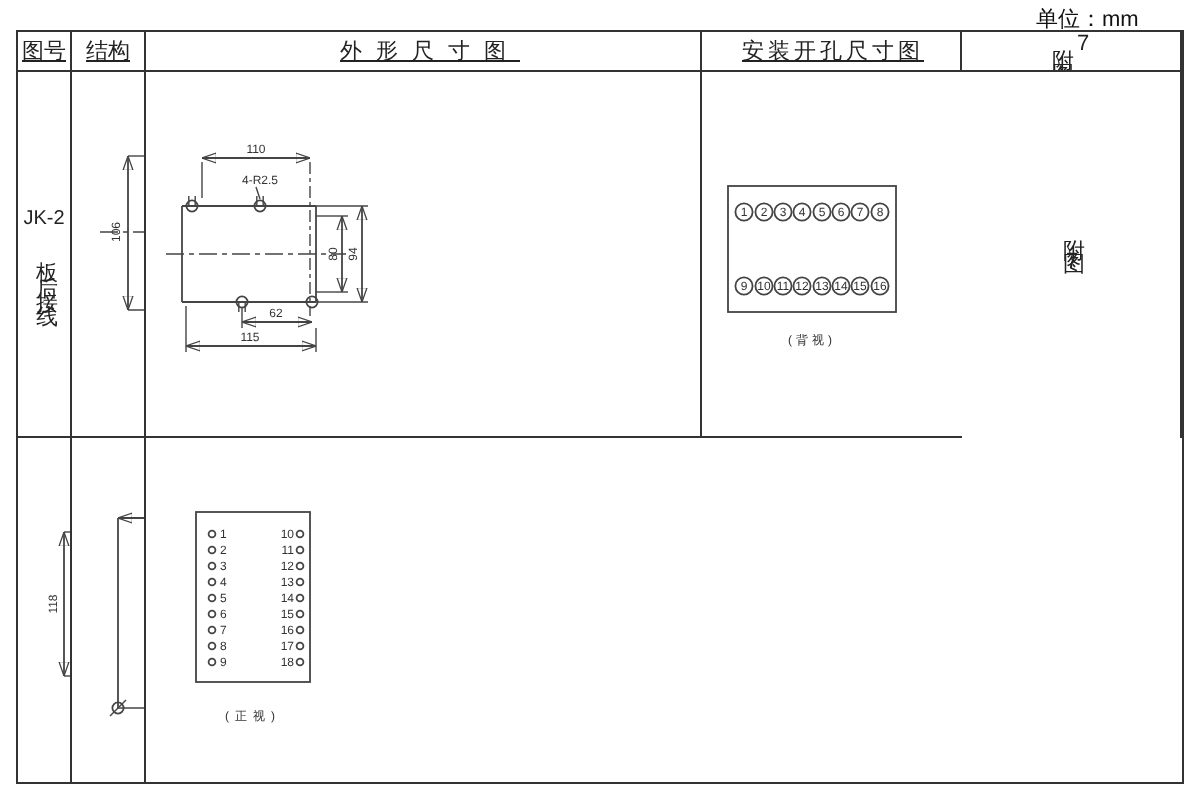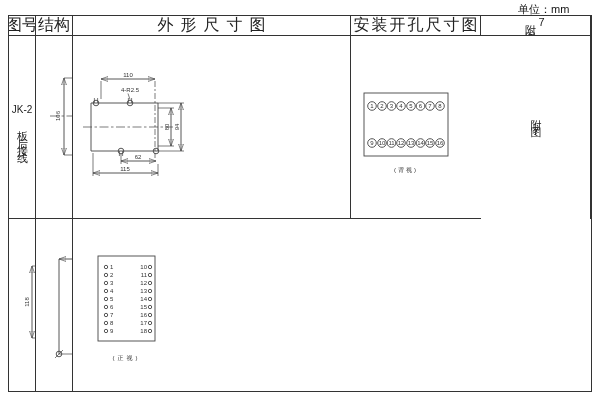--- a/index.html
+++ b/index.html
@@ -2,21 +2,21 @@
 <html><head>
 <meta charset="utf-8">
 <style>
   html,body{margin:0;padding:0;}
   body{width:600px;height:400px;background:#fff;font-family:"Liberation Sans",sans-serif;color:#222;position:relative;overflow:hidden;}
   .unit{position:absolute;top:2px;left:518px;font-size:11px;color:#111;}
   .table{position:absolute;top:15px;left:8px;width:582px;height:375px;border:1px solid #333;display:grid;grid-template-columns:27px 37px 278px 130px 1fr;grid-template-rows:20px 183px 1fr;background:#fff;}
   .cell{border-right:1px solid #333;border-bottom:1px solid #333;position:relative;display:flex;align-items:center;justify-content:center;box-sizing:border-box;overflow:hidden;}
   .lc{border-right:none;}
   .lr{border-bottom:none;}
-  .hdr{font-size:16px;white-space:nowrap;}
+  .hdr{font-size:11px;white-space:nowrap;text-decoration:underline;}
   .sp7{letter-spacing:7px;padding-left:7px;}
   .sp2{letter-spacing:2px;padding-left:2px;}
   .vtext{writing-mode:vertical-lr;text-orientation:upright;letter-spacing:7px;font-size:11px;line-height:1;}
   .struct{flex-direction:column;gap:7px;}
   .model{font-size:10px;white-space:nowrap;}
   .dsvg{position:absolute;inset:0;}
   svg line,svg rect,svg circle,svg path,svg polyline{stroke:#444;fill:none;stroke-width:0.9;}
   svg .thin{stroke-width:0.7;}
   svg text{fill:#333;stroke:none;font-size:6px;font-family:"Liberation Sans",sans-serif;}
 </style>

